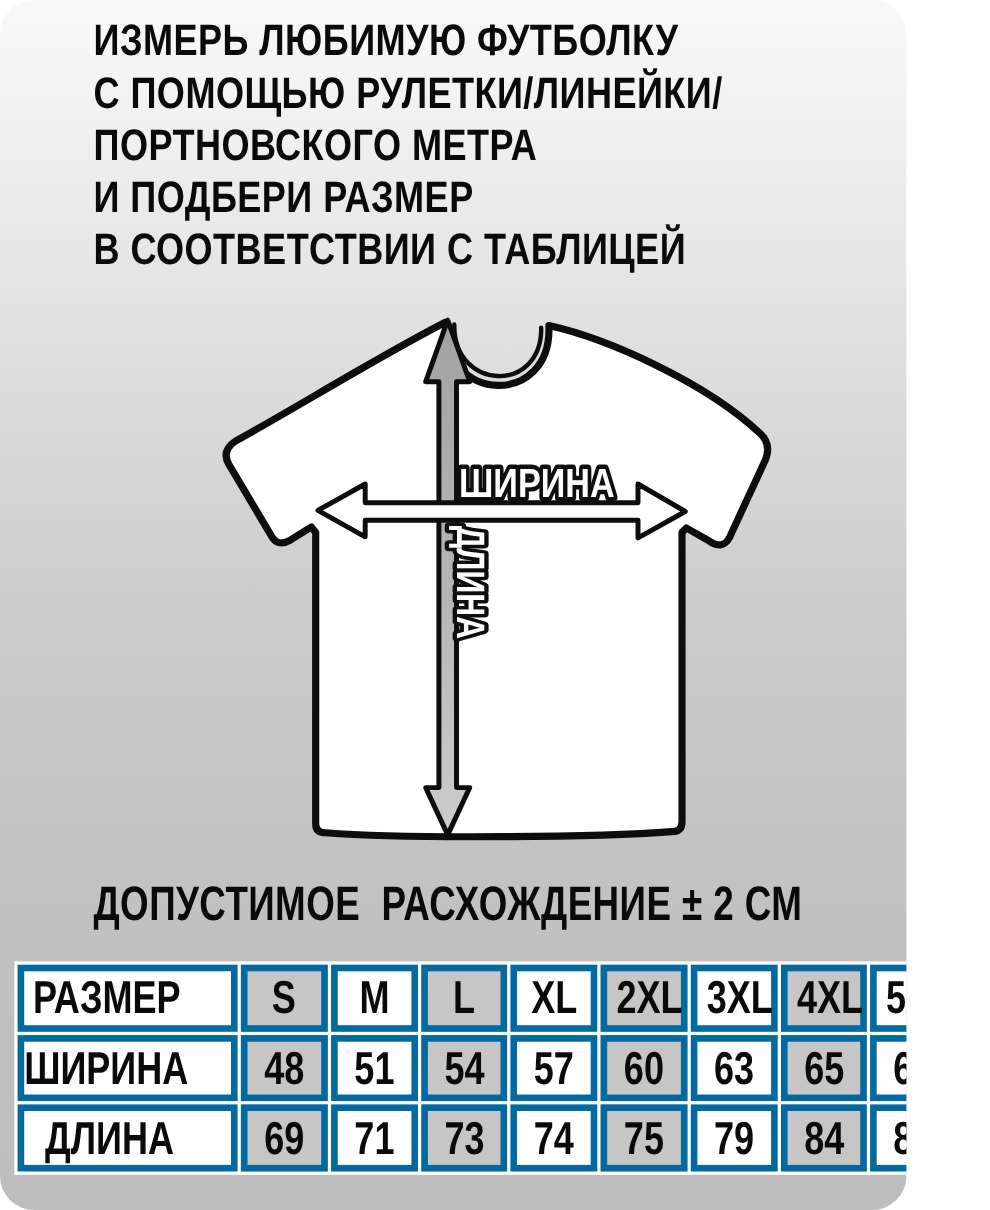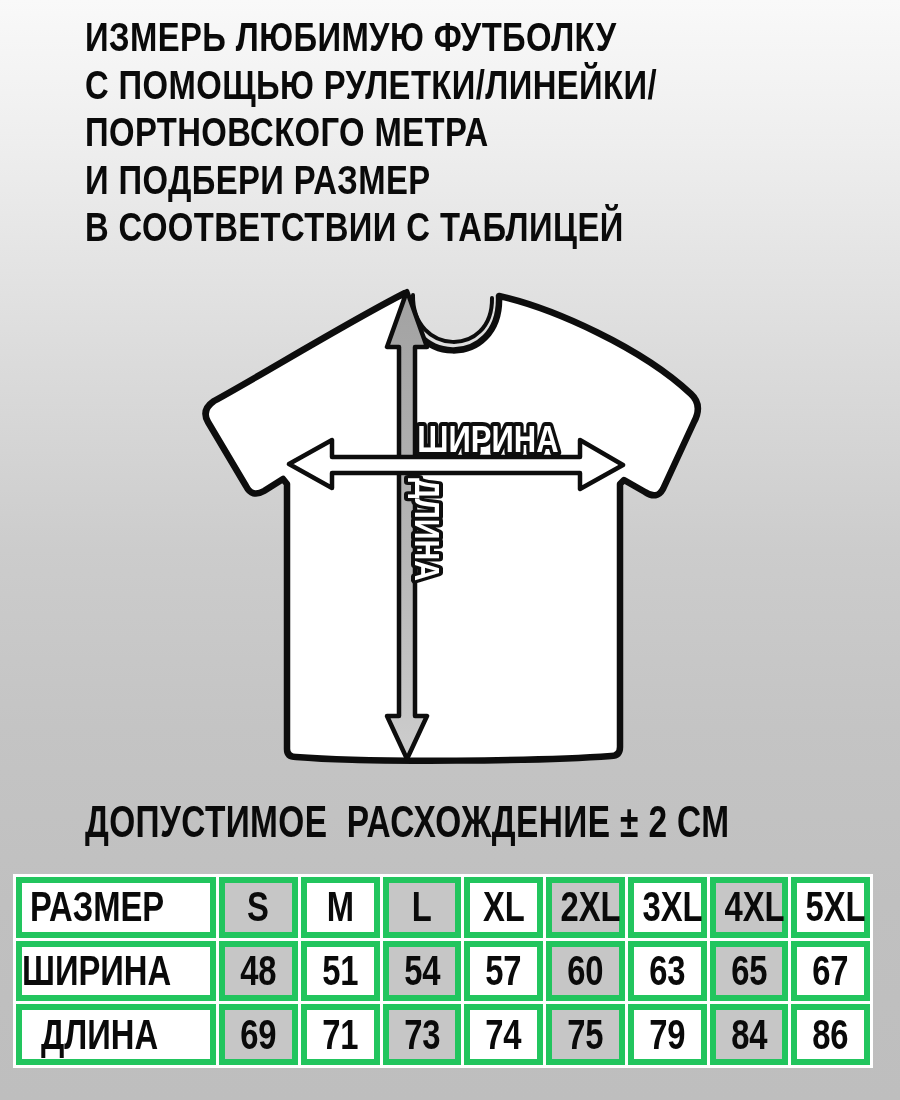--- a/index.html
+++ b/index.html
@@ -1,34 +1,34 @@
 <!DOCTYPE html>
 <html><head>
 <meta charset="utf-8">
 <style>
   html,body{margin:0;padding:0;}
   .page{
-    position:relative;width:900px;height:1100px;overflow:hidden;
+    position:relative;width:824px;height:1100px;overflow:hidden;
     background:linear-gradient(180deg,#f9f9f9 0%,#efefef 12%,#dcdcdc 32%,#cccccc 50%,#c4c4c4 66%,#c0c0c0 82%,#bebebe 100%);
-    font-family:"Liberation Sans",sans-serif;color:#0a0a0a;
+    font-family:"Liberation Sans",sans-serif;color:#0a0a0a;border-radius:31px;
   }
   .instructions{position:absolute;left:85px;top:14px;font-weight:700;font-size:40px;line-height:47.5px;}
   .instructions .line{transform:scaleX(0.82);transform-origin:0 50%;white-space:pre;letter-spacing:0.5px;}
   .shirt-wrap{position:absolute;left:180px;top:270px;width:560px;height:520px;}
   .shirt-wrap svg{display:block;width:560px;height:520px;}
   .tolerance{
     position:absolute;left:85px;top:797px;font-weight:700;font-size:44px;line-height:50px;
     transform:scaleX(0.76);transform-origin:0 50%;white-space:pre;letter-spacing:0.5px;
   }
   table.size{
     position:absolute;left:13px;top:874px;width:860px;height:194px;
     border-collapse:separate;border-spacing:3px;background:#ffffff;table-layout:fixed;
   }
   table.size td{
-    border:6px solid #22c55e;box-sizing:border-box;padding:0;
+    border:6px solid #0369a1;box-sizing:border-box;padding:0;
     text-align:center;vertical-align:middle;font-weight:700;font-size:42px;line-height:1;
   }
   td.w{background:#ffffff;}
   td.g{background:#c6c6c6;}
   td.lbl{text-align:left;padding-left:22px;}
   .cx{display:inline-block;transform:scaleX(0.78);transform-origin:center;white-space:nowrap;}
   td.lbl .cx{transform-origin:0 50%;}
   svg text{font-family:"Liberation Sans",sans-serif;font-weight:700;fill:#ffffff;
     stroke:#0e0e0e;stroke-width:8px;stroke-linejoin:round;paint-order:stroke;}
 </style>

